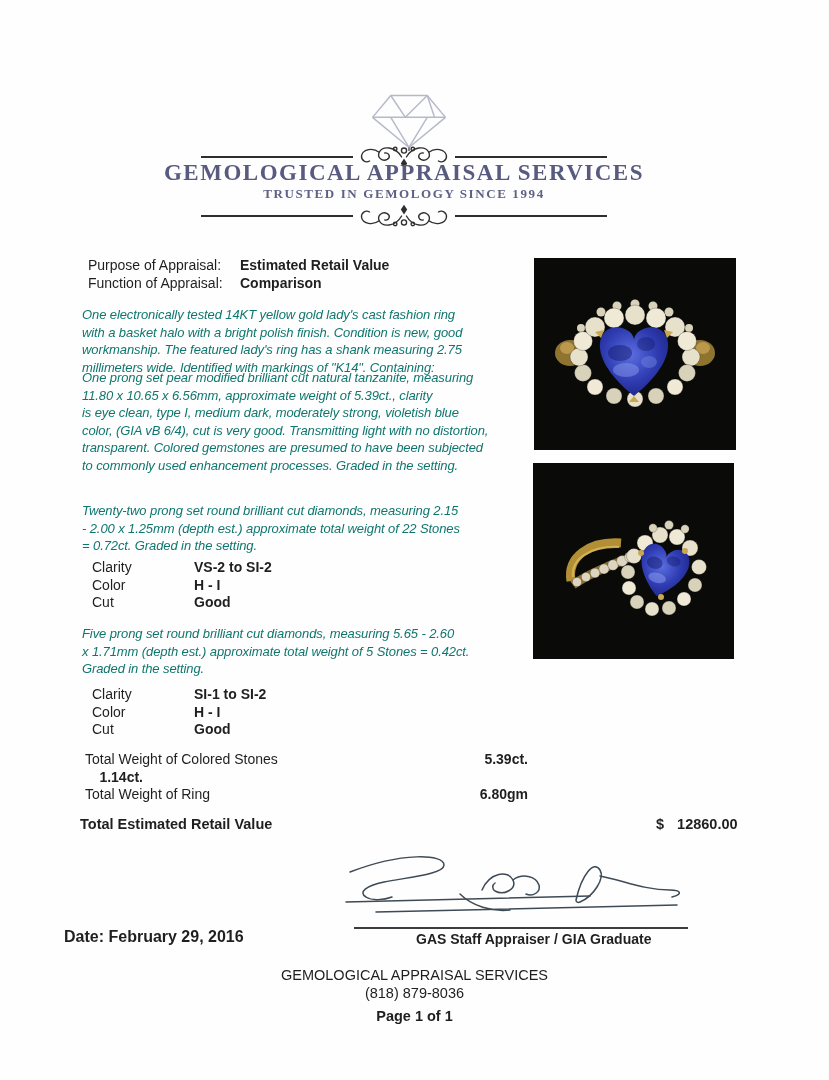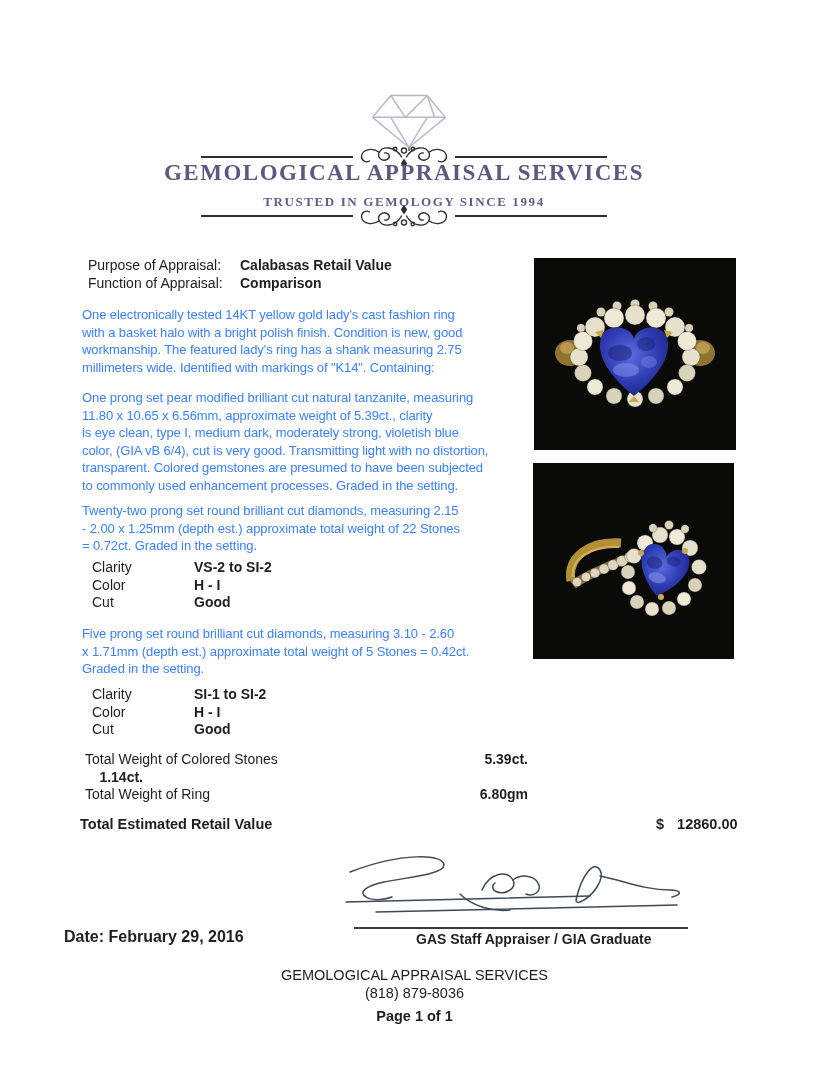--- a/index.html
+++ b/index.html
@@ -15,35 +15,35 @@
   .orn-row.bottom{top:201px;}
   .orn-line{flex:1;height:0;border-top:2px solid #2e2e2e;}
   .orn-svg{width:96px;height:30px;margin:0 3px;flex:0 0 auto;}
   .orn-svg.flip{transform:scaleY(-1);}
   .gas-title{
     left:0;top:160px;width:808px;text-align:center;
     font-family:"Liberation Serif", serif;font-size:23px;font-weight:bold;
     letter-spacing:1.5px;color:#585a80;
   }
   .gas-tagline{
-    left:0;top:194px;width:808px;text-align:center;
+    left:0;top:186px;width:808px;text-align:center;
     font-family:"Liberation Serif", serif;font-size:13px;font-weight:bold;
     letter-spacing:1.6px;color:#5e6087;
   }
   
   .meta{left:88px;top:257px;font-size:14px;line-height:17.5px;}
   .meta-row{display:flex;align-items:flex-end;}
   .meta-label{width:152px;}
   .meta-value{font-weight:bold;}
   .para{
     left:82px;top:0;font-size:13px;line-height:17.5px;letter-spacing:-0.1px;
-    white-space:pre-line;color:#3b82f6;
+    white-space:pre-line;color:#0f766e;font-style:italic;
   }
   .p-ring{top:306px;}
-  .p-tanzanite{top:389px;}
+  .p-tanzanite{top:369px;}
   .p-diamonds22{top:502px;}
   .p-diamonds5{top:625px;}
   .grade-table{left:92px;font-size:14px;line-height:17.5px;}
   .grade-table.t1{top:559px;}
   .grade-table.t2{top:686px;}
   .grade-row{display:flex;}
   .grade-label{width:102px;}
   .grade-value{font-weight:bold;}
   .totals{left:85px;top:751px;font-size:14px;line-height:17.5px;}
   .total-row{display:flex;}
@@ -116,42 +116,42 @@
       <circle cx="71" cy="7" r="2.2"></circle>
     </g>
     <polygon points="60,19 56,25 60,31 64,25" fill="#2f2f2f"></polygon>
   </svg>
   <div class="orn-line"></div>
 </div>
 
 <div class="abs meta">
   <div class="meta-row">
     <span class="meta-label">Purpose of Appraisal:</span>
-    <span class="meta-value">Calabasas Retail Value</span>
+    <span class="meta-value">Estimated Retail Value</span>
   </div>
   <div class="meta-row">
     <span class="meta-label">Function of Appraisal:</span>
     <span class="meta-value">Comparison</span>
   </div>
 </div>
 
 <div class="abs para p-ring">One electronically tested 14KT yellow gold lady's cast fashion ring
 with a basket halo with a bright polish finish. Condition is new, good
 workmanship. The featured lady's ring has a shank measuring 2.75
 millimeters wide. Identified with markings of "K14".  Containing:</div>
 <div class="abs para p-tanzanite">One prong set pear modified brilliant cut natural tanzanite, measuring
 11.80 x 10.65 x 6.56mm, approximate weight of 5.39ct., clarity
 is eye clean, type I, medium dark, moderately strong, violetish blue
 color, (GIA vB 6/4), cut is very good. Transmitting light with no distortion,
 transparent. Colored gemstones are presumed to have been subjected
 to commonly used enhancement processes. Graded in the setting.</div>
 <div class="abs para p-diamonds22">Twenty-two prong set round brilliant cut diamonds, measuring 2.15
 - 2.00 x 1.25mm (depth est.) approximate total weight of 22 Stones
 = 0.72ct. Graded in the setting.</div>
-<div class="abs para p-diamonds5">Five prong set round brilliant cut diamonds, measuring 3.10 - 2.60
+<div class="abs para p-diamonds5">Five prong set round brilliant cut diamonds, measuring 5.65 - 2.60
 x 1.71mm (depth est.) approximate total weight of 5 Stones = 0.42ct.
 Graded in the setting.</div>
 
 <div class="abs grade-table t1">
   <div class="grade-row">
     <span class="grade-label">Clarity</span>
     <span class="grade-value">VS-2 to SI-2</span>
   </div>
   <div class="grade-row">
     <span class="grade-label">Color</span>

